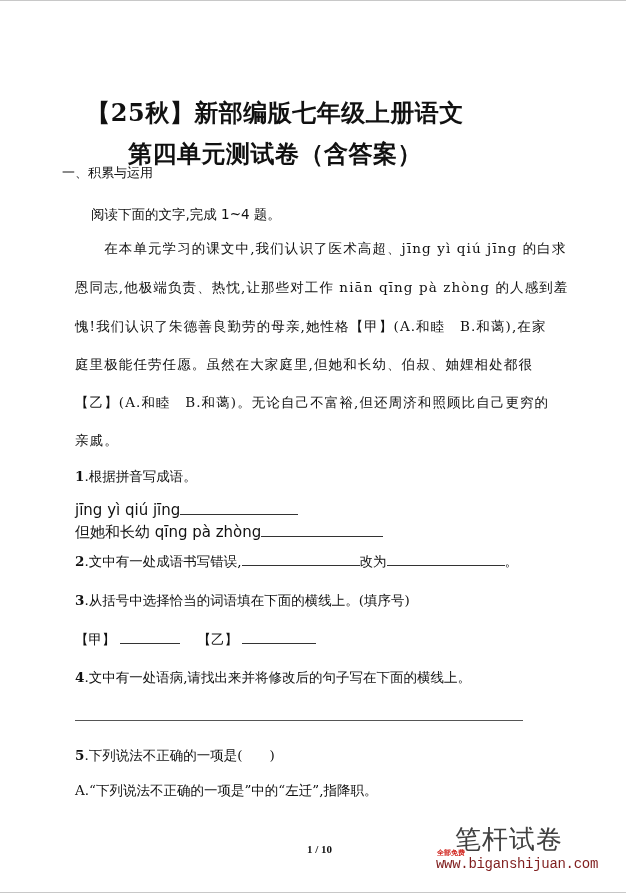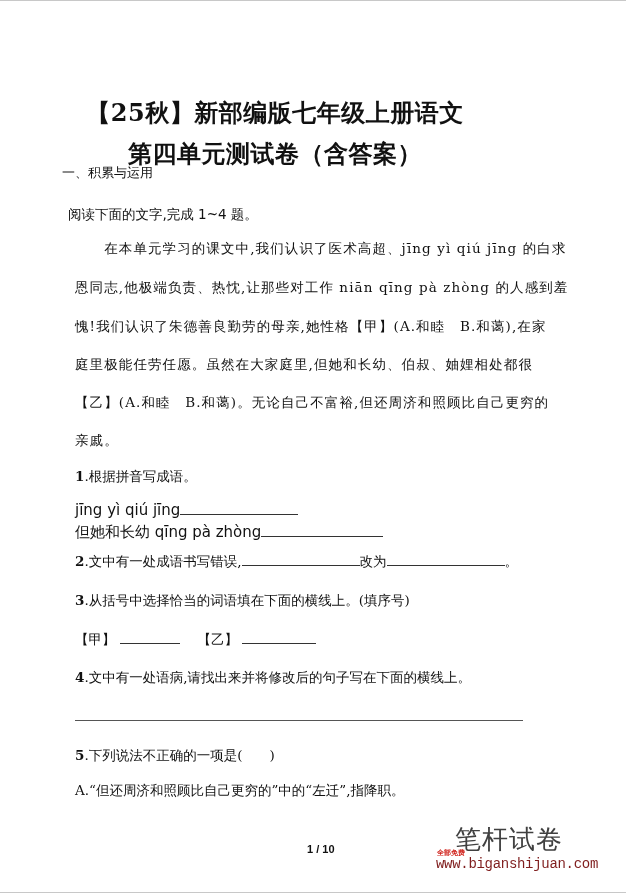--- a/index.html
+++ b/index.html
@@ -11,28 +11,28 @@
     .edge-bottom { position: absolute; left: 0; bottom: 0; width: 626px; height: 1px; background: #c8c8c8; }
     .abs { position: absolute; white-space: nowrap; }
     .title {
       font-family: "DejaVu Serif", "Liberation Serif", serif;
       font-weight: bold; font-size: 24px; letter-spacing: 0.5px; color: #111;
       left: 0; width: 550px; text-align: center;
     }
     .sans { font-family: "DejaVu Sans", "Liberation Sans", sans-serif; }
     .serif { font-family: "DejaVu Serif", "Liberation Serif", serif; }
     .section { font-size: 13px; left: 62px; top: 164px; }
-    .instr { font-size: 13.5px; left: 68px; top: 206px; }
+    .instr { font-size: 13.5px; left: 91px; top: 206px; }
     .para { font-size: 13.5px; left: 75px; letter-spacing: 1.1px; }
     .q { font-size: 13.5px; left: 75px; }
     .q b { font-weight: bold; }
     .blank { display: inline-block; border-bottom: 1px solid #333; height: 12px; vertical-align: baseline; }
     .pinyin { font-family: "DejaVu Sans", "Liberation Sans", sans-serif; font-size: 15px; }
     .long-line { position: absolute; left: 75px; top: 720px; width: 448px; height: 1px; background: #555; }
-    .pagenum { font-family: Liberation Sans, sans-serif; font-weight: bold; font-size: 11px; left: 307px; top: 843px; }
+    .pagenum { font-family: Liberation Serif, serif; font-weight: bold; font-size: 11px; left: 307px; top: 843px; }
     .logo-cn { font-family: "DejaVu Sans", "Liberation Sans", sans-serif; font-size: 26px; left: 455px; top: 822px; color: #404040; letter-spacing: 1px; }
     .logo-free { font-family: "DejaVu Sans", "Liberation Sans", sans-serif; font-size: 7px; color: #d0221b; font-weight: bold; left: 437px; top: 848px; }
     .logo-url { font-family: "Liberation Mono", "DejaVu Sans Mono", monospace; font-size: 14px; left: 436px; top: 856px; color: #7f1d1d; letter-spacing: -0.3px; text-align: center; }
   </style>
 </head>
 <body>
 
 <div class="edge-top"></div>
 
 <div class="abs title" style="top:97px;">【25秋】新部编版七年级上册语文</div>
@@ -71,20 +71,20 @@
 </div>
 
 <div class="abs q serif" style="top:669px;">
   <b>4</b><span>.文中有一处语病,请找出来并将修改后的句子写在下面的横线上。</span>
 </div>
 <div class="long-line"></div>
 
 <div class="abs q serif" style="top:747px;">
   <b>5</b><span>.下列说法不正确的一项是(　　)</span>
 </div>
-<div class="abs q serif" style="top:782px;">A.“但还周济和照顾比自己更穷的”中的“左迁”,指降职。</div>
+<div class="abs q serif" style="top:782px;">A.“下列说法不正确的一项是”中的“左迁”,指降职。</div>
 
 <div class="abs pagenum">1 / 10</div>
 <div class="abs logo-cn">笔杆试卷</div>
 <div class="abs logo-free">全部免费</div>
 <div class="abs logo-url">www.biganshijuan.com</div>
 
 <div class="edge-bottom"></div>
 
 </body></html>

